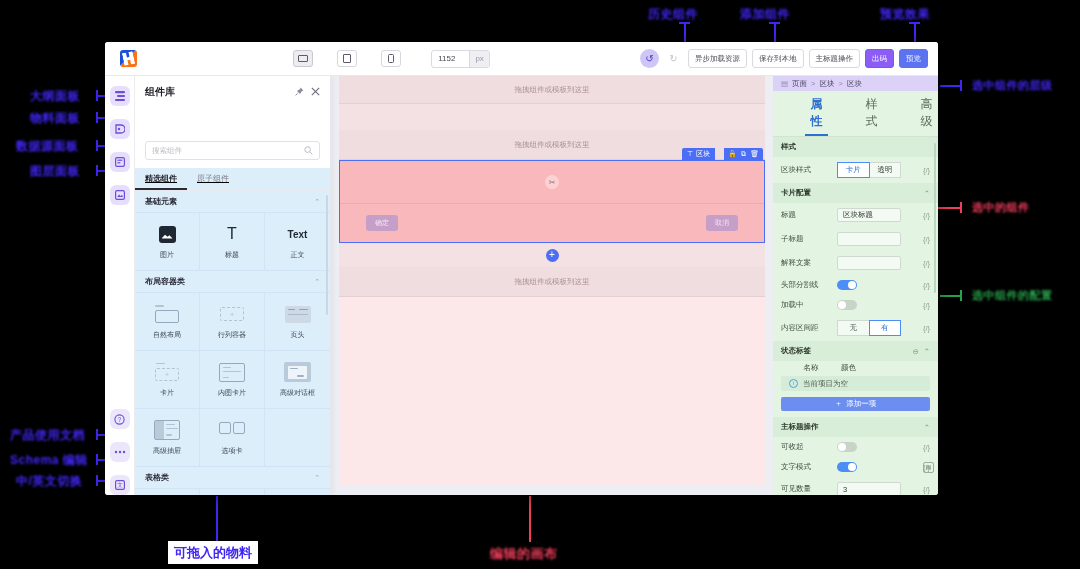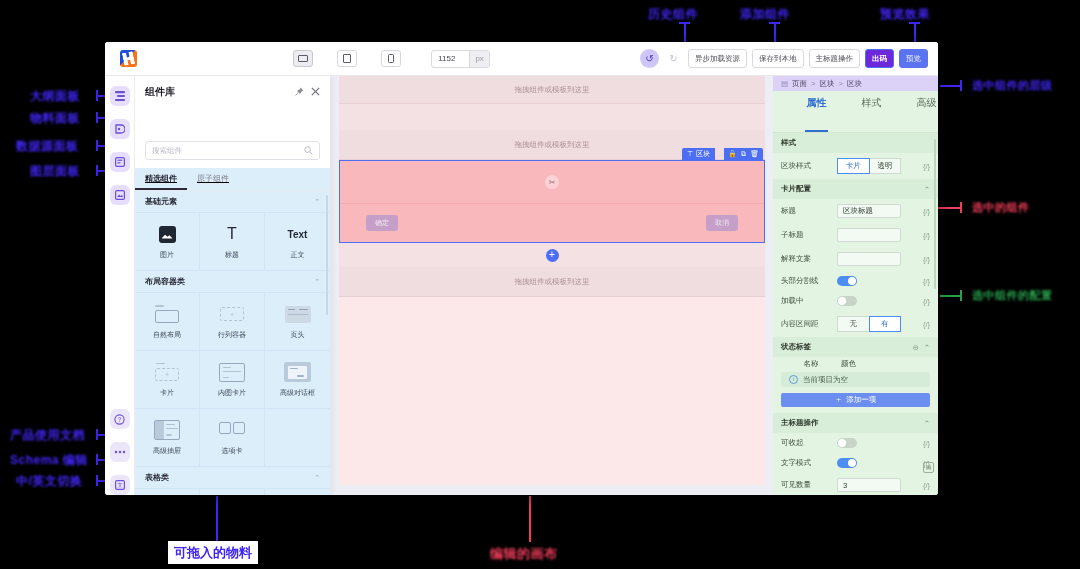--- a/index.html
+++ b/index.html
@@ -77,21 +77,21 @@
   .icon-circ {
     width:19px; height:19px; border-radius:50%; display:flex;
     align-items:center; justify-content:center; font-size:10px; color:#6b6b7a;
   }
   .icon-circ.hl { background:#cfc6f7; color:#4a3fbe; }
   .tb-btn {
     height:19px; border:1px solid #d9d9e0; border-radius:3px; background:#fff;
     font-size:7.5px; color:#4a4a55; padding:0 6px; display:flex;
     align-items:center; white-space:nowrap;
   }
-  .tb-btn.primary { background:#6d28d9; border-color:#4c6ef5; color:#fff;font-weight:bold; }
+  .tb-btn.primary { background:#8b5cf6; border-color:#4c6ef5; color:#fff; }
   .tb-btn.primary2 { background:#5b73f0; border-color:#5b73f0; color:#e9ecfd; }
 
   
   .body-row { flex:1; display:flex; min-height:0; position:relative; }
 
   
   .rail {
     width:30px; background:#ffffff; border-right:1px solid #ebebf0;
     display:flex; flex-direction:column; align-items:center;
     padding-top:10px; gap:13px; flex:none; position:relative; z-index:4;
@@ -189,21 +189,21 @@
   .tail { flex:1; background:#fce7e9; }
 
   
   .props { width:165px; background:#e3f4e3; display:flex; flex-direction:column; flex:none; position:relative; }
   .crumb {
     height:15px; background:#dcd2f7; display:flex; align-items:center;
     gap:4px; padding:0 8px; font-size:7.5px; color:#4a4563;
   }
   .crumb .sep { color:#8d86b3; }
   .p-tabs { display:flex; border-bottom:1px solid #cfe5cf; }
-  .p-tab { flex:1; text-align:center; font-size:10px; color:#5c6b5c; padding:5px 0 20px;margin-left:32px; }
+  .p-tab { flex:1; text-align:center; font-size:12px; color:#5c6b5c; padding:5px 0 4px;margin-left:32px; }
   .p-tab.active { color:#2f6fd0; font-weight:700; border-bottom:2px solid #2f6fd0; }
   .p-scroll { flex:1; overflow:hidden; position:relative; }
   .sec-head {
     display:flex; align-items:center; padding:5px 8px; font-size:7.5px;
     font-weight:700; color:#2f3b2f; background:#d9eed9;
   }
   .sec-head .r { margin-left:auto; display:flex; gap:5px; color:#8aa08a; font-weight:400; }
   .frow { display:flex; align-items:center; padding:5px 8px; gap:16px; }
   .flabel { font-size:7.5px; color:#41503f; width:40px; flex:none; }
   .fctl { flex:1; display:flex; }

